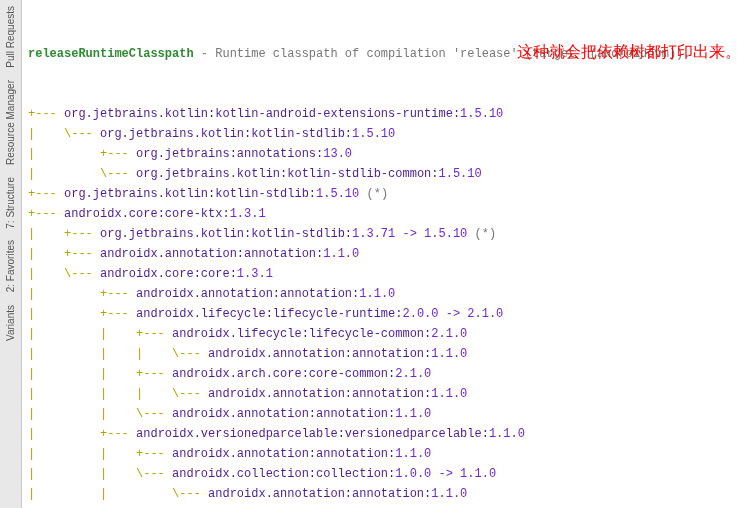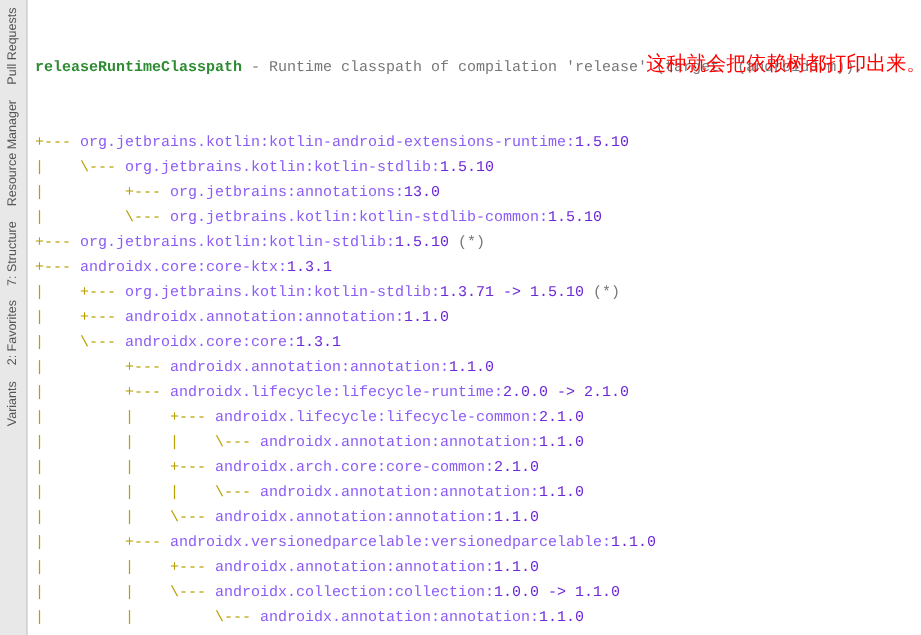--- a/index.html
+++ b/index.html
@@ -36,21 +36,21 @@
     flex: 1;
     padding: 4px 6px;
     line-height: 20px;
     white-space: pre;
     position: relative;
   }
   .line { white-space: pre; }
   .classpath { color: #2e8b32; font-weight: bold; }
   .desc { color: #777; }
   .tree { color: #b8a000; }
-  .pkg { color: #8b5cf6; }
+  .pkg { color: #4c1d95; }
   .ver { color: #6d28d9; }
   .star { color: #777; }
   .annotation {
     position: absolute;
     top: 40px;
     right: 20px;
     color: #ff0000;
     font-family: "Microsoft YaHei","SimSun",sans-serif;
     font-size: 16px;
     line-height: 24px;

